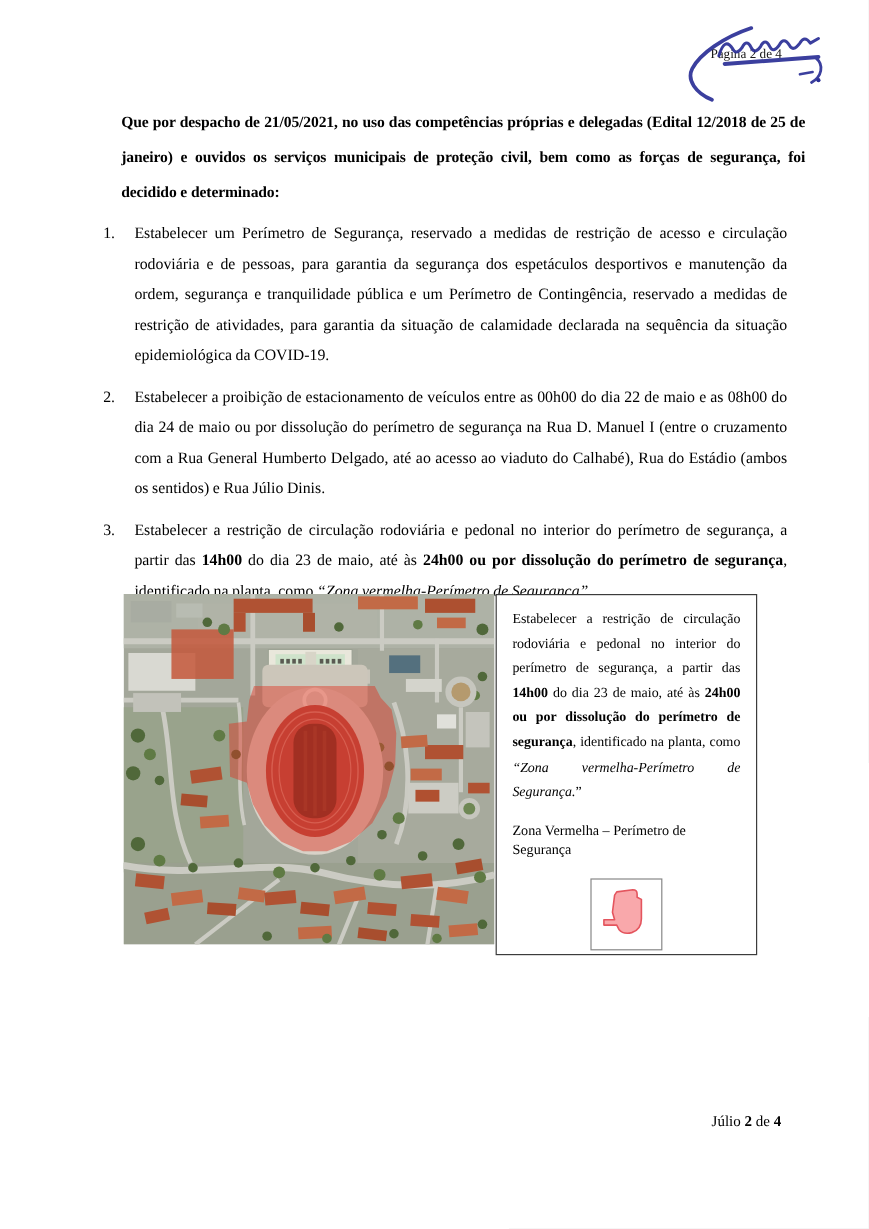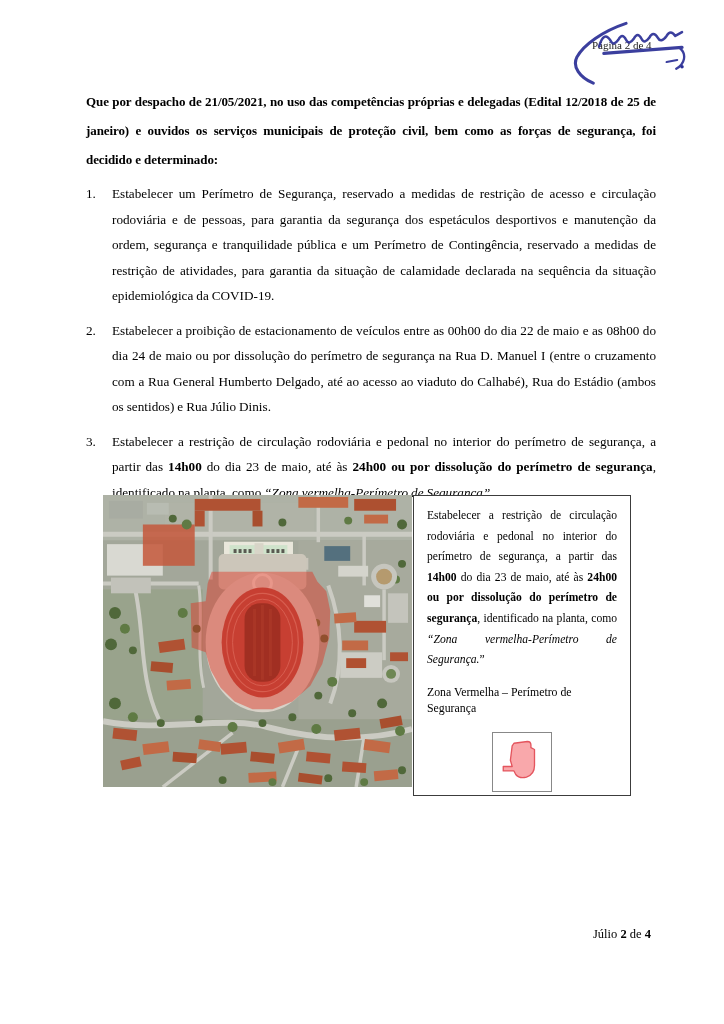--- a/index.html
+++ b/index.html
@@ -4,21 +4,21 @@
 <style>
   html,body{margin:0;padding:0;background:#e8e8e8;}
   .page{
     position:relative;width:724px;height:1024px;background:#ffffff;
     font-family:"Liberation Serif", serif;color:#000;overflow:hidden;margin:0 auto;
   }
   
   .header-label{position:absolute;left:592px;top:39px;font-size:11px;white-space:nowrap;color:#1a1a1a;}
   .sig-svg{position:absolute;left:538px;top:6px;width:180px;height:82px;}
   
-  .intro{position:absolute;left:86px;top:87px;width:570px;margin:0;
+  .intro{position:absolute;left:101px;top:87px;width:570px;margin:0;
          font-size:13px;font-weight:bold;line-height:29px;text-align:justify;letter-spacing:-0.1px;}
   
   .list{position:absolute;left:86px;top:181px;width:570px;}
   .item{display:flex;margin-bottom:9px;font-size:13.2px;line-height:25.5px;}
   .item .num{flex:none;width:26px;}
   .item .body{flex:1;text-align:justify;word-spacing:-0.3px;}
   
   .photo-svg{position:absolute;left:103px;top:495px;width:309px;height:292px;display:block;}
   .textbox{position:absolute;left:413px;top:495px;width:218px;height:301px;box-sizing:border-box;
            border:1px solid #3c3c3c;padding:10px 13px 0 13px;background:#fff;}

